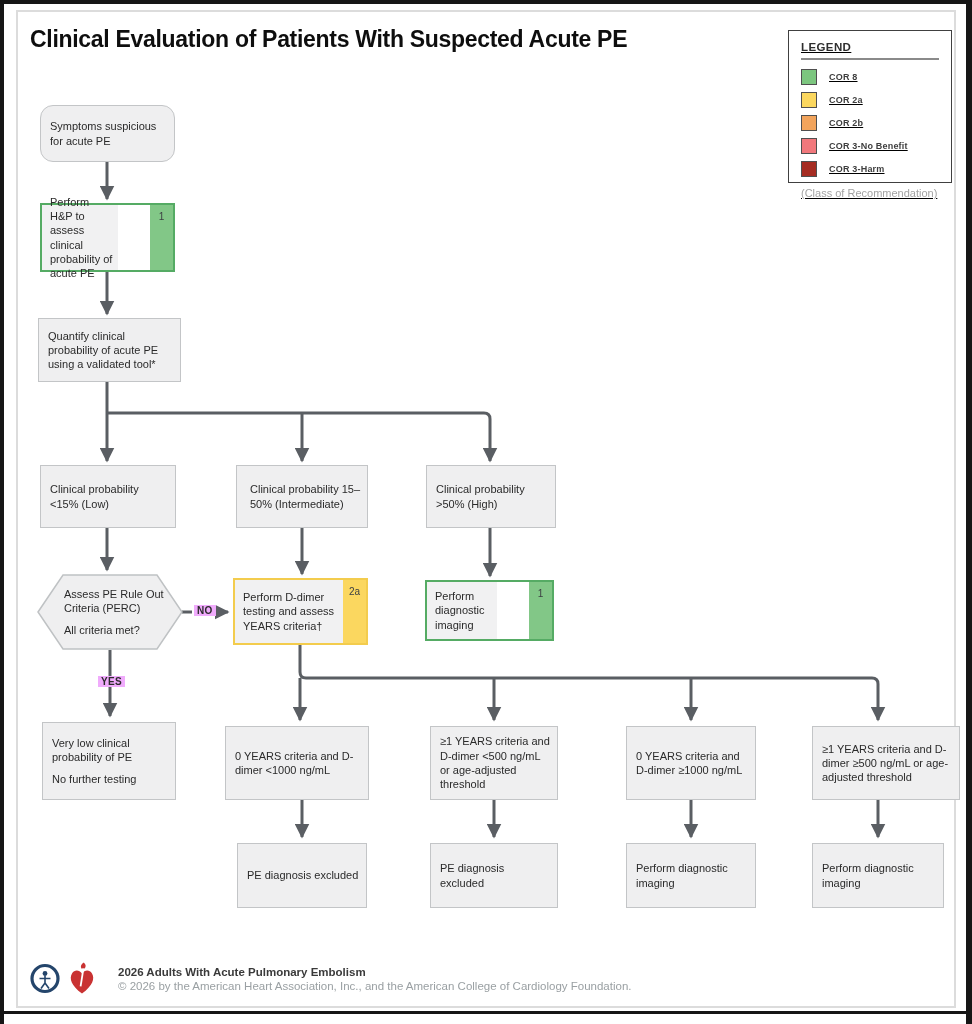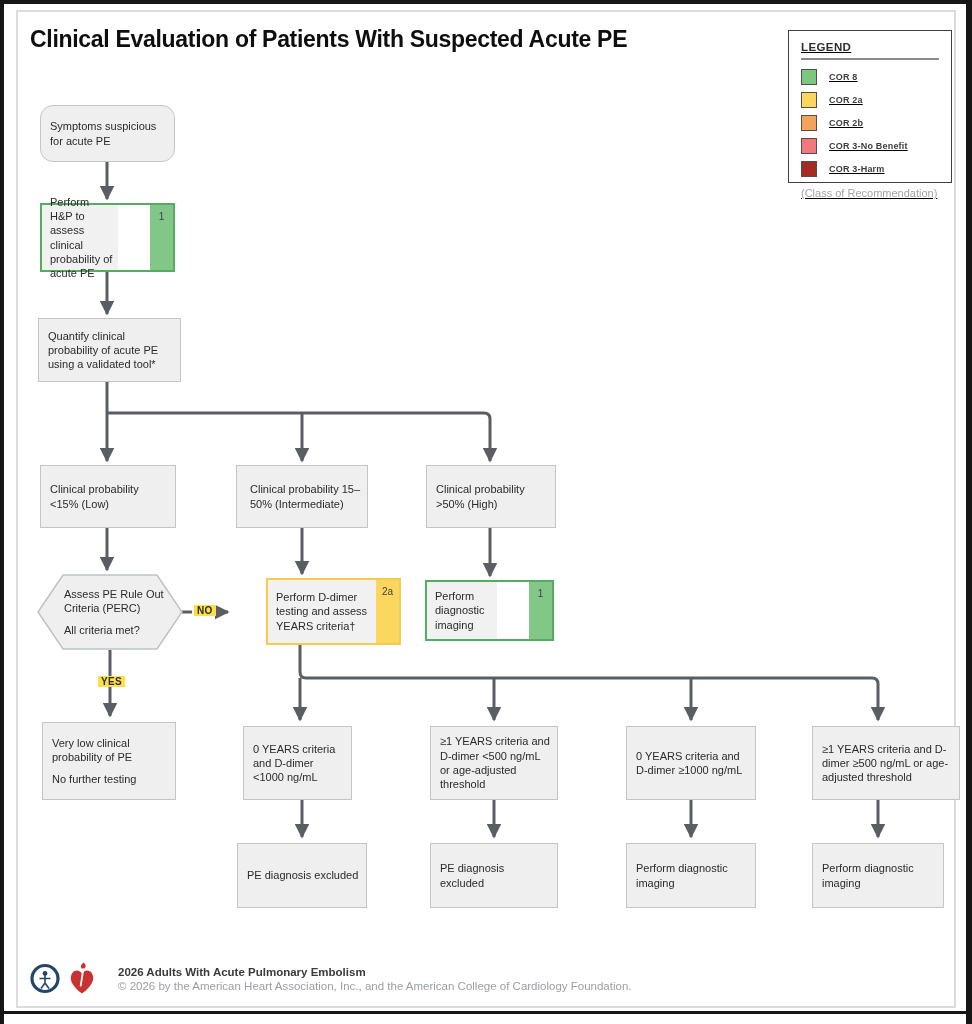--- a/index.html
+++ b/index.html
@@ -44,21 +44,21 @@
   .hexwrap { position:absolute; left:37px; top:574px; width:146px; height:76px; }
   .hexwrap svg { position:absolute; left:0; top:0; }
   .hextext { position:absolute; left:0; top:0; width:100%; height:100%;
              display:flex; flex-direction:column; justify-content:center;
              padding-left:27px; padding-right:14px; font-size:11px; line-height:1.3; color:#2a2a2a; }
   .hextext .p2 { margin-top:7px; }
 
   .conn { position:absolute; left:0; top:0; pointer-events:none; }
 
   .flow-label { position:absolute; font-size:10px; font-weight:bold; color:#2a2a2a;
-                background:#fde047; padding:0 3px; letter-spacing:0.3px; }
+                background:#f0abfc; padding:0 3px; letter-spacing:0.3px; }
 
   
   .footer { position:absolute; left:30px; top:962px; display:flex; align-items:center; }
   .footer .logos { display:flex; align-items:center; margin-right:14px; }
   .footer .logos svg { margin-right:7px; }
   .footer-title { font-size:11.5px; font-weight:bold; color:#3a3a3a; }
   .footer-copy { font-size:11.5px; color:#9aa0a3; margin-top:2px; }
 </style>
 </head>
 <body>
@@ -153,21 +153,21 @@
   <div class="hexwrap">
     <svg width="146" height="76">
       <polygon points="1,38 26,1 120,1 145,38 120,75 26,75" fill="#efeff0" stroke="#bfc2c4" stroke-width="1.5"></polygon>
     </svg>
     <div class="hextext">
       <span>Assess PE Rule Out Criteria (PERC)</span>
       <span class="p2">All criteria met?</span>
     </div>
   </div>
 
-  <div class="cnode yellow" style="left:233px; top:578px; width:135px; height:67px;margin-left:33px;">
+  <div class="cnode yellow" style="left:233px; top:578px; width:135px; height:67px;">
     <div class="cbody">
         <span>Perform D-dimer testing and assess YEARS criteria†</span>
       </div>
     <div class="cstrip">2a</div>
   </div>
 
   <div class="cnode green" style="left:425px; top:580px; width:129px; height:61px;">
     <div class="cbody">
         <span>Perform diagnostic imaging</span>
       </div>
@@ -175,21 +175,21 @@
   </div>
 
   <div class="flow-label" style="left:194px; top:605px;">NO</div>
   <div class="flow-label" style="left:98px; top:676px;">YES</div>
 
   <div class="node" style="left:42px; top:722px; width:134px; height:78px;">
     <span>Very low clinical probability of PE</span>
     <span class="p2">No further testing</span>
   </div>
 
-  <div class="node" style="left:243px; top:726px; width:109px; height:74px;">
+  <div class="node" style="left:225px; top:726px; width:144px; height:74px;">
     <span>0 YEARS criteria and D-dimer &lt;1000 ng/mL</span>
   </div>
 
   <div class="node" style="left:430px; top:726px; width:128px; height:74px;">
     <span>≥1 YEARS criteria and D-dimer &lt;500 ng/mL or age-adjusted threshold</span>
   </div>
 
   <div class="node" style="left:626px; top:726px; width:130px; height:74px;align-items:center;">
     <span>0 YEARS criteria and D-dimer ≥1000 ng/mL</span>
   </div>

